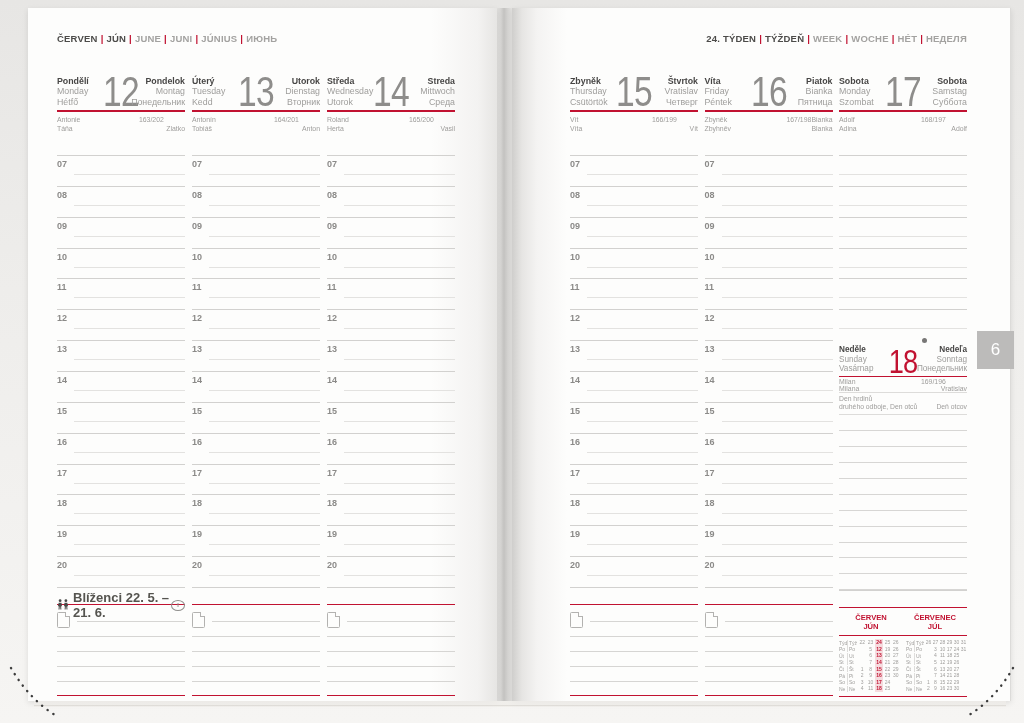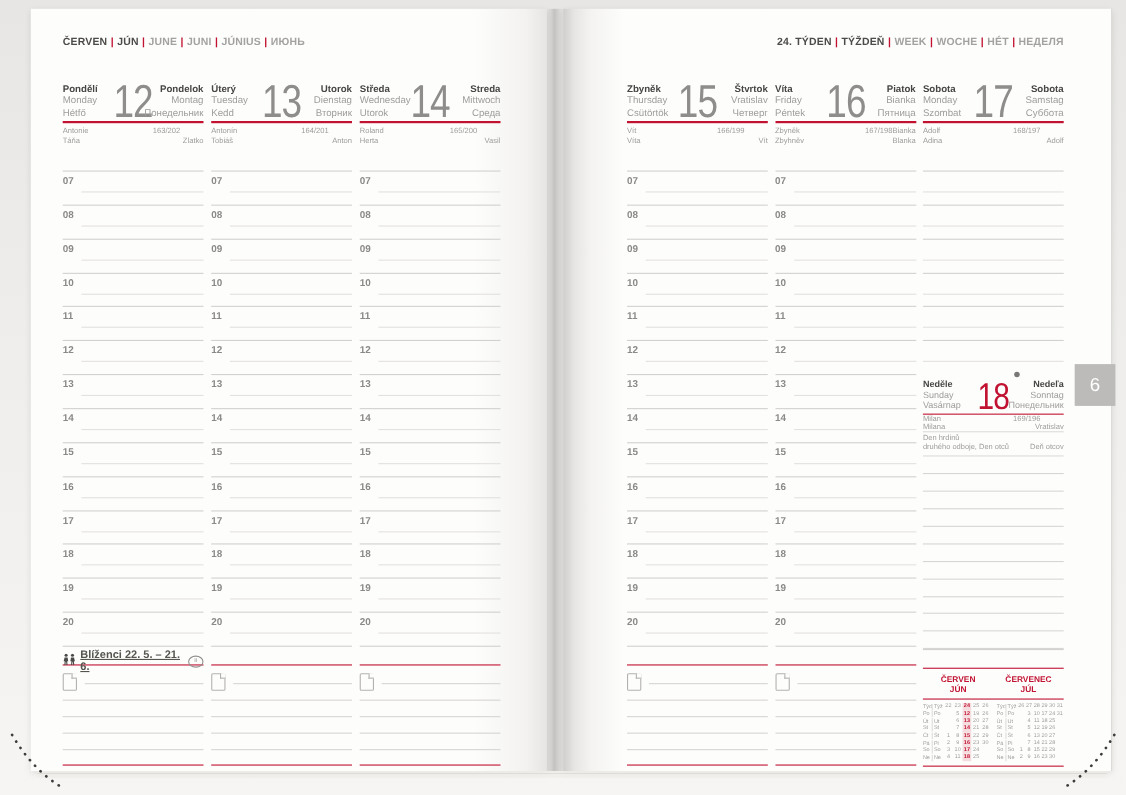--- a/index.html
+++ b/index.html
@@ -45,21 +45,21 @@
   .nd.doy{left:64%;top:1px;} .nd.r1{right:0;top:1px;} .nd.r2{right:0;top:10px;}
   
   .hours{margin-top:16px;}
   .slot{position:relative;height:29.86px;border-top:1px solid var(--line);}
   .hnum{position:absolute;left:0;top:3px;font-size:9px;font-weight:bold;color:#8b8a88;}
   .half{position:absolute;left:17px;right:0;top:18px;border-top:1px solid var(--line2);}
   .slot.nonum .half{left:0;}
   .close-row{position:relative;height:16px;border-top:1px solid var(--line);border-bottom:1.6px solid var(--accent);}
   
   .zodiac{position:absolute;left:0;right:0;top:2px;display:flex;align-items:center;}
-  .zod-label{font-size:10px;color:#55544f;font-weight:bold;margin-left:4px;flex:1;text-decoration:underline;}
+  .zod-label{font-size:13px;color:#55544f;font-weight:bold;margin-left:4px;flex:1;}
   .gem-oval{width:12px;height:9px;border:1px solid #908f8d;border-radius:50%;display:flex;align-items:center;justify-content:center;
     font-size:5px;color:#908f8d;line-height:1;}
   
   .notes{position:relative;height:92px;}
   .doc-icon{position:absolute;left:0;top:7px;width:11px;height:14px;border:1px solid #b3b2b0;border-radius:1.5px;background:#fdfdfc;}
   .doc-icon:before{content:"";position:absolute;right:-1px;top:-1px;width:4px;height:4px;background:#fdfdfc;
     border-left:1px solid #b3b2b0;border-bottom:1px solid #b3b2b0;}
   .nline{position:absolute;left:0;right:0;border-top:1px solid #d6d5d3;}
   .nline.i1{left:20px;top:16px;} .nline.i2{top:31px;} .nline.i3{top:46px;} .nline.i4{top:61px;} .nline.i5{top:76px;}
   .nline.red{top:90px;border-top:1.6px solid var(--accent);}

